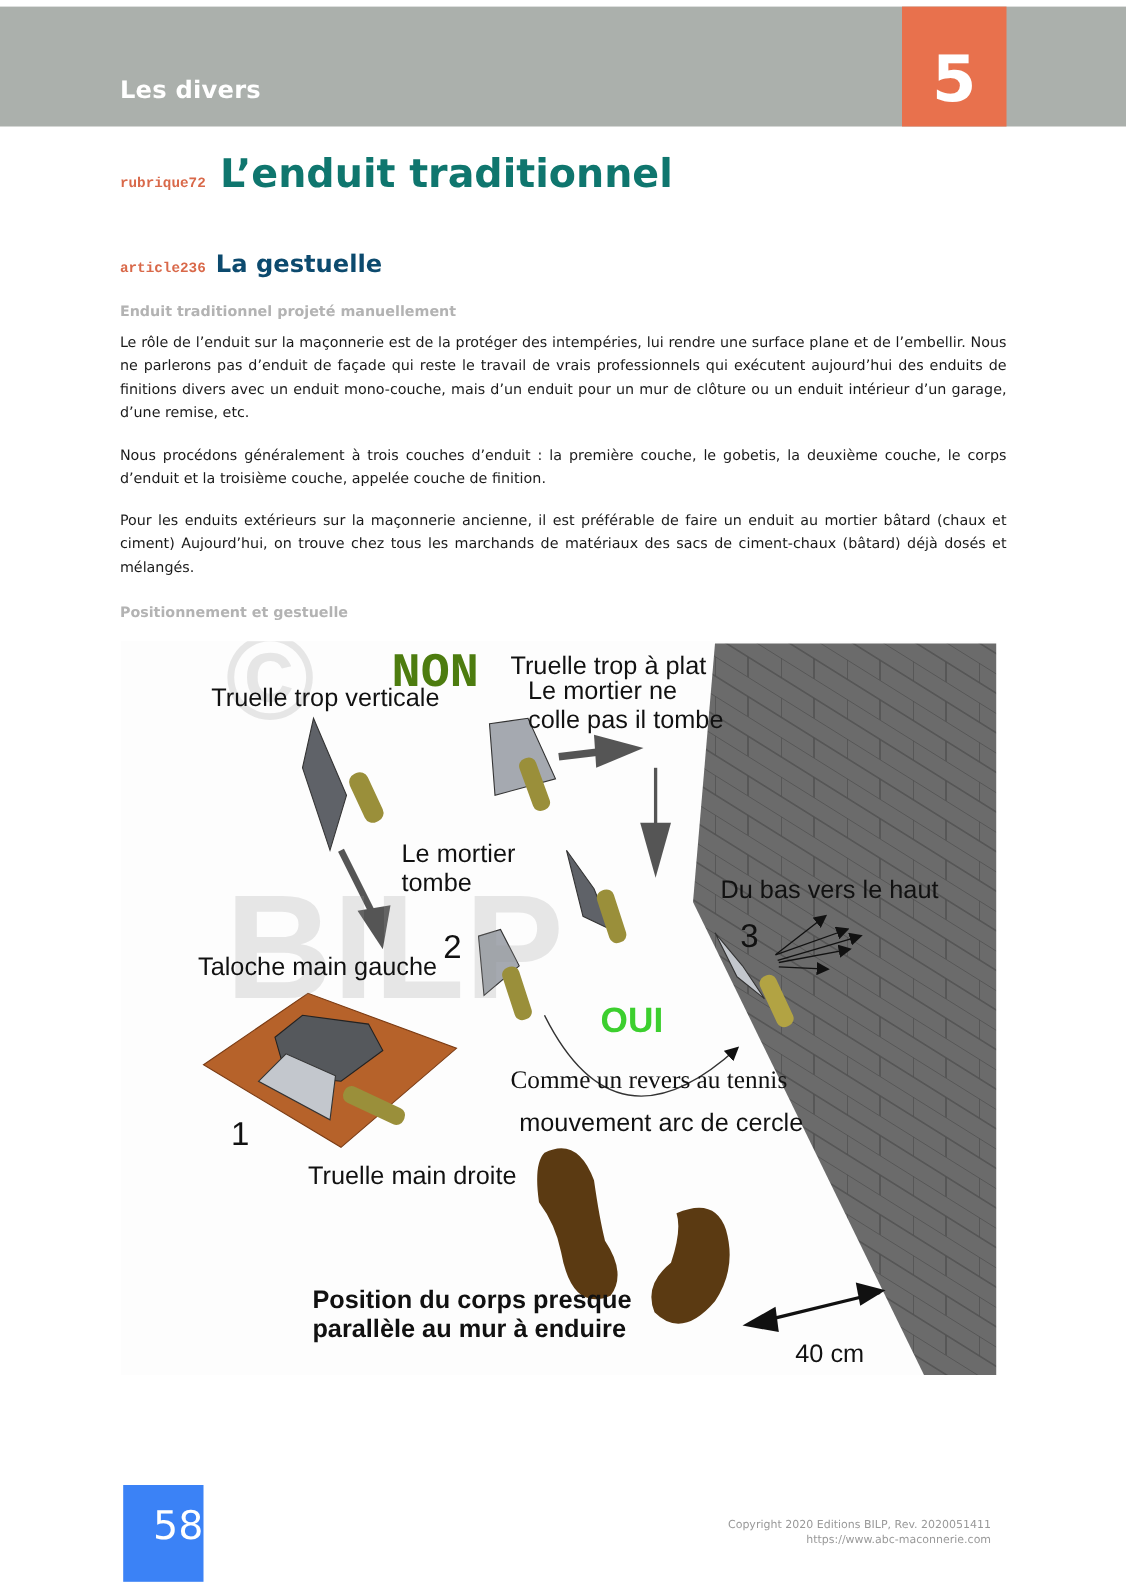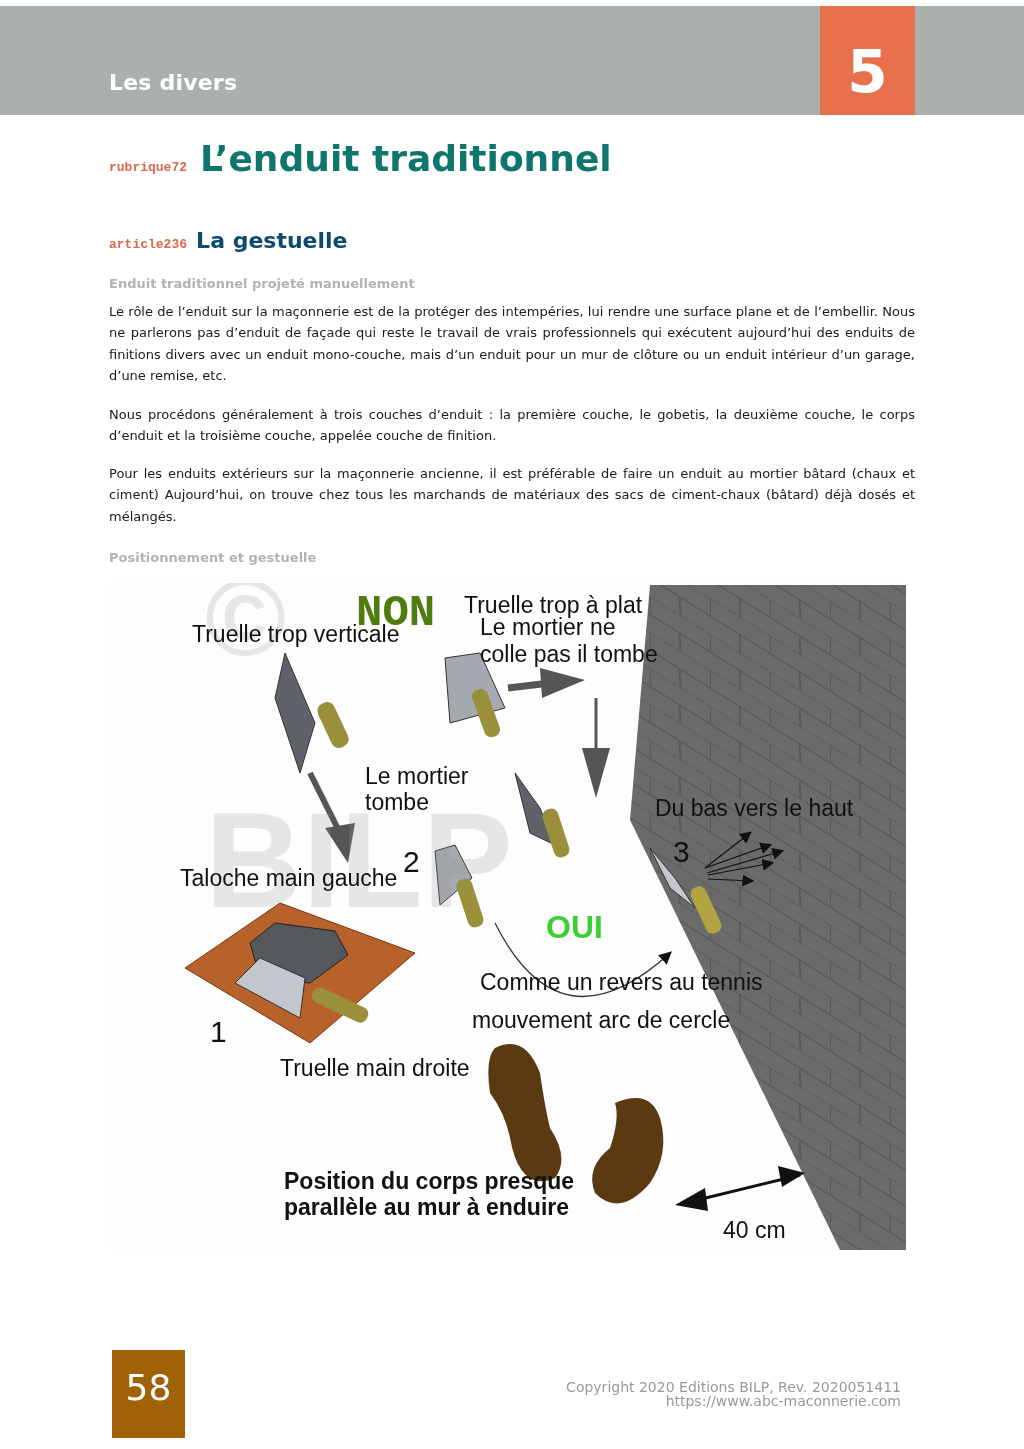--- a/index.html
+++ b/index.html
@@ -20,23 +20,23 @@
           text-align:justify; text-align-last:left; }
   .figure { position:absolute; left:110px; top:583px; width:796px; height:667px; background:#fdfdfd; overflow:hidden; }
   .figure svg { position:absolute; left:0; top:0; }
   .lbl { position:absolute; font-family:"Liberation Sans", sans-serif; font-size:23px; color:#111; white-space:nowrap; }
   .lbl.bold { font-weight:bold; }
   .lbl.num { font-size:30px; }
   .lbl.non { color:#4d7c0f; font-weight:bold; font-size:44px;font-family:Liberation Mono, monospace; }
   .lbl.oui { color:#3ccf2e; font-weight:bold; font-size:32px; }
   .wm { position:absolute; font-family:"Liberation Sans", sans-serif; font-weight:bold; color:rgba(150,150,150,0.22);
         white-space:nowrap; pointer-events:none; }
-  .page-num-box { position:absolute; left:112px; top:1350px; width:73px; height:88px; background:#a16207;
-                  color:#fff; font-size:36px; text-align:center; line-height:76px; }
-  .footer { position:absolute; right:123px; top:1380px; text-align:right; font-size:14px; line-height:14px; color:#999; }
+  .page-num-box { position:absolute; left:112px; top:1350px; width:73px; height:88px; background:#3b82f6;
+                  color:#fff; font-size:36px; text-align:right; line-height:76px; }
+  .footer { position:absolute; right:123px; top:1380px; text-align:right; font-size:10px; line-height:14px; color:#999; }
 </style>
 </head>
 <body>
 
 <div class="header-bar"></div>
 <div class="chapter-title">Les divers</div>
 <div class="chapter-box">5</div>
 
 <div class="rubrique">
   <span class="tag">rubrique72</span>
@@ -120,21 +120,21 @@
   <div class="lbl" style="left:354px; top:9px;">Truelle trop à plat</div>
   <div class="lbl" style="left:370px; top:31px;">Le mortier ne</div>
   <div class="lbl" style="left:370px; top:58px;">colle pas il tombe</div>
   <div class="lbl" style="left:255px; top:180px;">Le mortier</div>
   <div class="lbl" style="left:255px; top:206px;">tombe</div>
   <div class="lbl" style="left:545px; top:212px;">Du bas vers le haut</div>
   <div class="lbl num" style="left:563px; top:252px;">3</div>
   <div class="lbl num" style="left:293px; top:262px;">2</div>
   <div class="lbl" style="left:70px; top:282px;">Taloche main gauche</div>
   <div class="lbl oui" style="left:436px; top:326px;">OUI</div>
-  <div class="lbl" style="left:370px; top:386px;">Comme un revers au tennis</div>
+  <div class="lbl" style="left:354px; top:386px;font-family:Liberation Serif, serif;">Comme un revers au tennis</div>
   <div class="lbl" style="left:362px; top:424px;">mouvement arc de cercle</div>
   <div class="lbl num" style="left:100px; top:432px;">1</div>
   <div class="lbl" style="left:170px; top:472px;">Truelle main droite</div>
   <div class="lbl bold" style="left:174px; top:585px;">Position du corps presque</div>
   <div class="lbl bold" style="left:174px; top:611px;">parallèle au mur à enduire</div>
   <div class="lbl" style="left:613px; top:634px;">40 cm</div>
 </div>
 
 <div class="page-num-box">58</div>
 <div class="footer">

